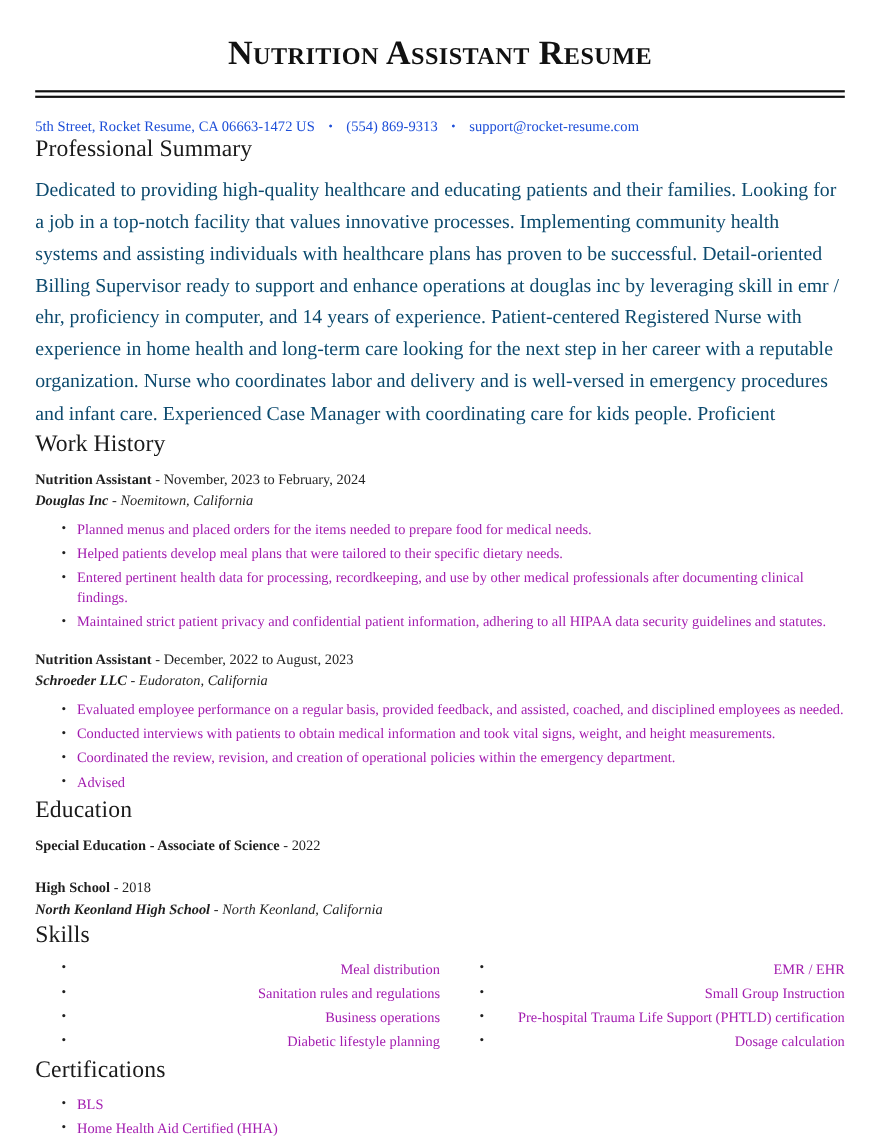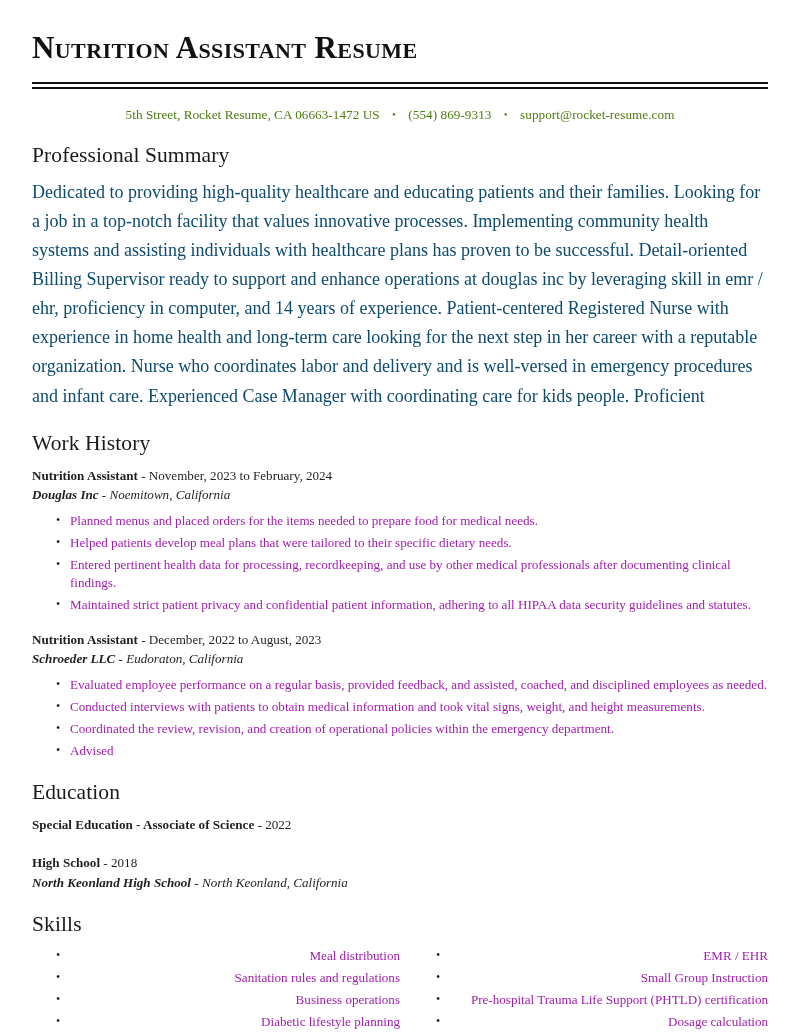--- a/index.html
+++ b/index.html
@@ -18,51 +18,51 @@
     width: 800px;
     height: 1035px;
     box-sizing: border-box;
     padding: 0 32px;
     background: #ffffff;
     position: relative;
   }
 
   
   .doc-title {
+    text-align: center;
     font-size: 31px;
     font-weight: bold;
     font-variant: small-caps;
     letter-spacing: 0.4px;
     color: #111111;
     margin: 29px 0 0 0;
     line-height: 1.25;
   }
   .rule-double {
     margin-top: 14px;
     border-top: 2.2px solid #111111;
     border-bottom: 2.2px solid #111111;
     height: 3px;
   }
   .contact-line {
-    text-align: center;
+    text-align: left;
     font-size: 13.2px;
-    color: #4d7c0f;
+    color: #1d4ed8;
     margin-top: 18px;
     letter-spacing: 0.05px;
   }
   .contact-sep {
     display: inline-block;
     padding: 0 9px;
     font-size: 11px;
     vertical-align: 1px;
   }
 
   
   .section {
-    margin-top: 20px;
   }
   .section-title {
     font-size: 21.5px;
     font-weight: normal;
     color: #1a1a1a;
     margin: 0 0 9px 0;
     line-height: 1.2;
     letter-spacing: 0.1px;
   }
 

